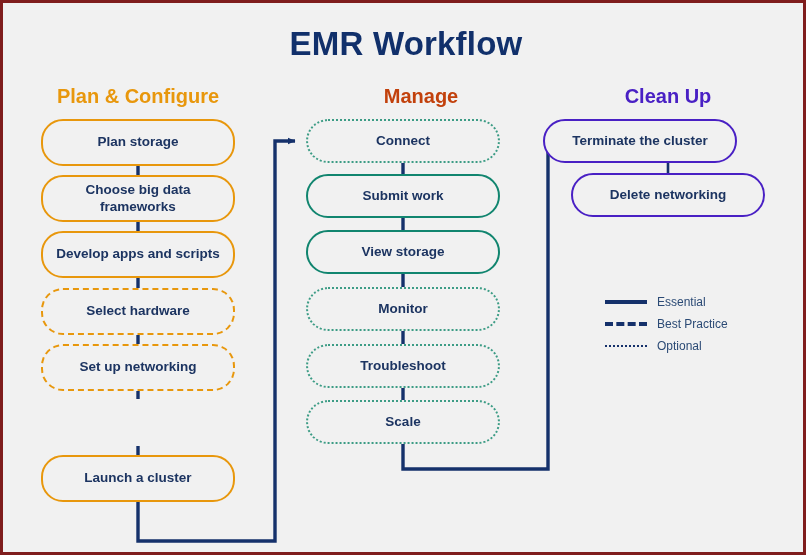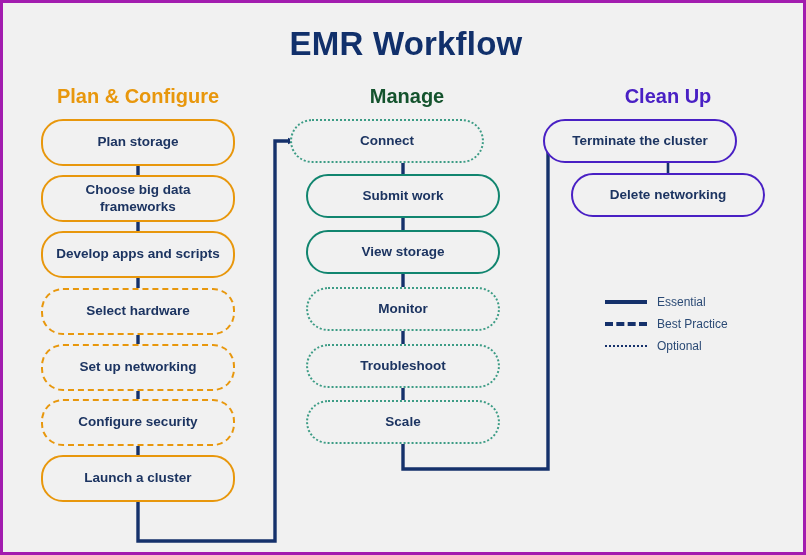--- a/index.html
+++ b/index.html
@@ -8,21 +8,21 @@
     background: #ffffff;
   }
   body {
     font-family: "Liberation Sans", sans-serif;
   }
   #canvas {
     position: relative;
     width: 806px;
     height: 555px;
     background: #f1f1f1;
-    border: 3px solid #a21caf;
+    border: 3px solid #7f1d1d;
     box-sizing: border-box;
     overflow: hidden;
   }
   #svg-layer {
     position: absolute;
     left: 0;
     top: 0;
     width: 806px;
     height: 555px;
     pointer-events: none;
@@ -125,32 +125,31 @@
     </g>
 
     <path d="M135,499 L135,538 L272,538 L272,138 L292,138" stroke="#15316b" stroke-width="3.4" fill="none" marker-end="url(#arrow)"></path>
 
     <path d="M400,441 L400,466 L545,466 L545,138 L558,138" stroke="#15316b" stroke-width="3.4" fill="none" marker-end="url(#arrow)"></path>
   </svg>
 
   <div class="title">EMR Workflow</div>
 
   <div class="col-header" style="left:38px; top:82px; width:194px; color:#e8970c;">Plan &amp; Configure</div>
-  <div class="col-header" style="left:307px; top:82px; width:194px; color:#14532d;">Manage</div>
+  <div class="col-header" style="left:321px; top:82px; width:194px; color:#c2410c;">Manage</div>
   <div class="col-header" style="left:568px; top:82px; width:194px; color:#4920c4;">Clean Up</div>
 
   <div class="node essential" style="left:38px; top:116px; width:194px; height:47px; border-color:#e8970c;">Plan storage</div>
   <div class="node essential" style="left:38px; top:172px; width:194px; height:47px; border-color:#e8970c;">Choose big data frameworks</div>
   <div class="node essential" style="left:38px; top:228px; width:194px; height:47px; border-color:#e8970c;">Develop apps and scripts</div>
   <div class="node best" style="left:38px; top:285px; width:194px; height:47px; border-color:#e8970c;">Select hardware</div>
   <div class="node best" style="left:38px; top:341px; width:194px; height:47px; border-color:#e8970c;">Set up networking</div>
-  <div class="node best" style="left:38px; top:396px; width:194px; height:47px; border-color:#e8970c;">Configure security</div>
   <div class="node essential" style="left:38px; top:452px; width:194px; height:47px; border-color:#e8970c;">Launch a cluster</div>
 
-  <div class="node optional" style="left:287px; top:116px; width:194px; height:44px; border-color:#3c9c85;">Connect</div>
+  <div class="node optional" style="left:303px; top:116px; width:194px; height:44px; border-color:#3c9c85;">Connect</div>
   <div class="node essential" style="left:303px; top:171px; width:194px; height:44px; border-color:#11856f;">Submit work</div>
   <div class="node essential" style="left:303px; top:227px; width:194px; height:44px; border-color:#11856f;">View storage</div>
   <div class="node optional" style="left:303px; top:284px; width:194px; height:44px; border-color:#3c9c85;">Monitor</div>
   <div class="node optional" style="left:303px; top:341px; width:194px; height:44px; border-color:#3c9c85;">Troubleshoot</div>
   <div class="node optional" style="left:303px; top:397px; width:194px; height:44px; border-color:#3c9c85;">Scale</div>
 
   <div class="node essential" style="left:540px; top:116px; width:194px; height:44px; border-color:#4920c4;">Terminate the cluster</div>
   <div class="node essential" style="left:568px; top:170px; width:194px; height:44px; border-color:#4920c4;">Delete networking</div>
 
   <div class="legend">

